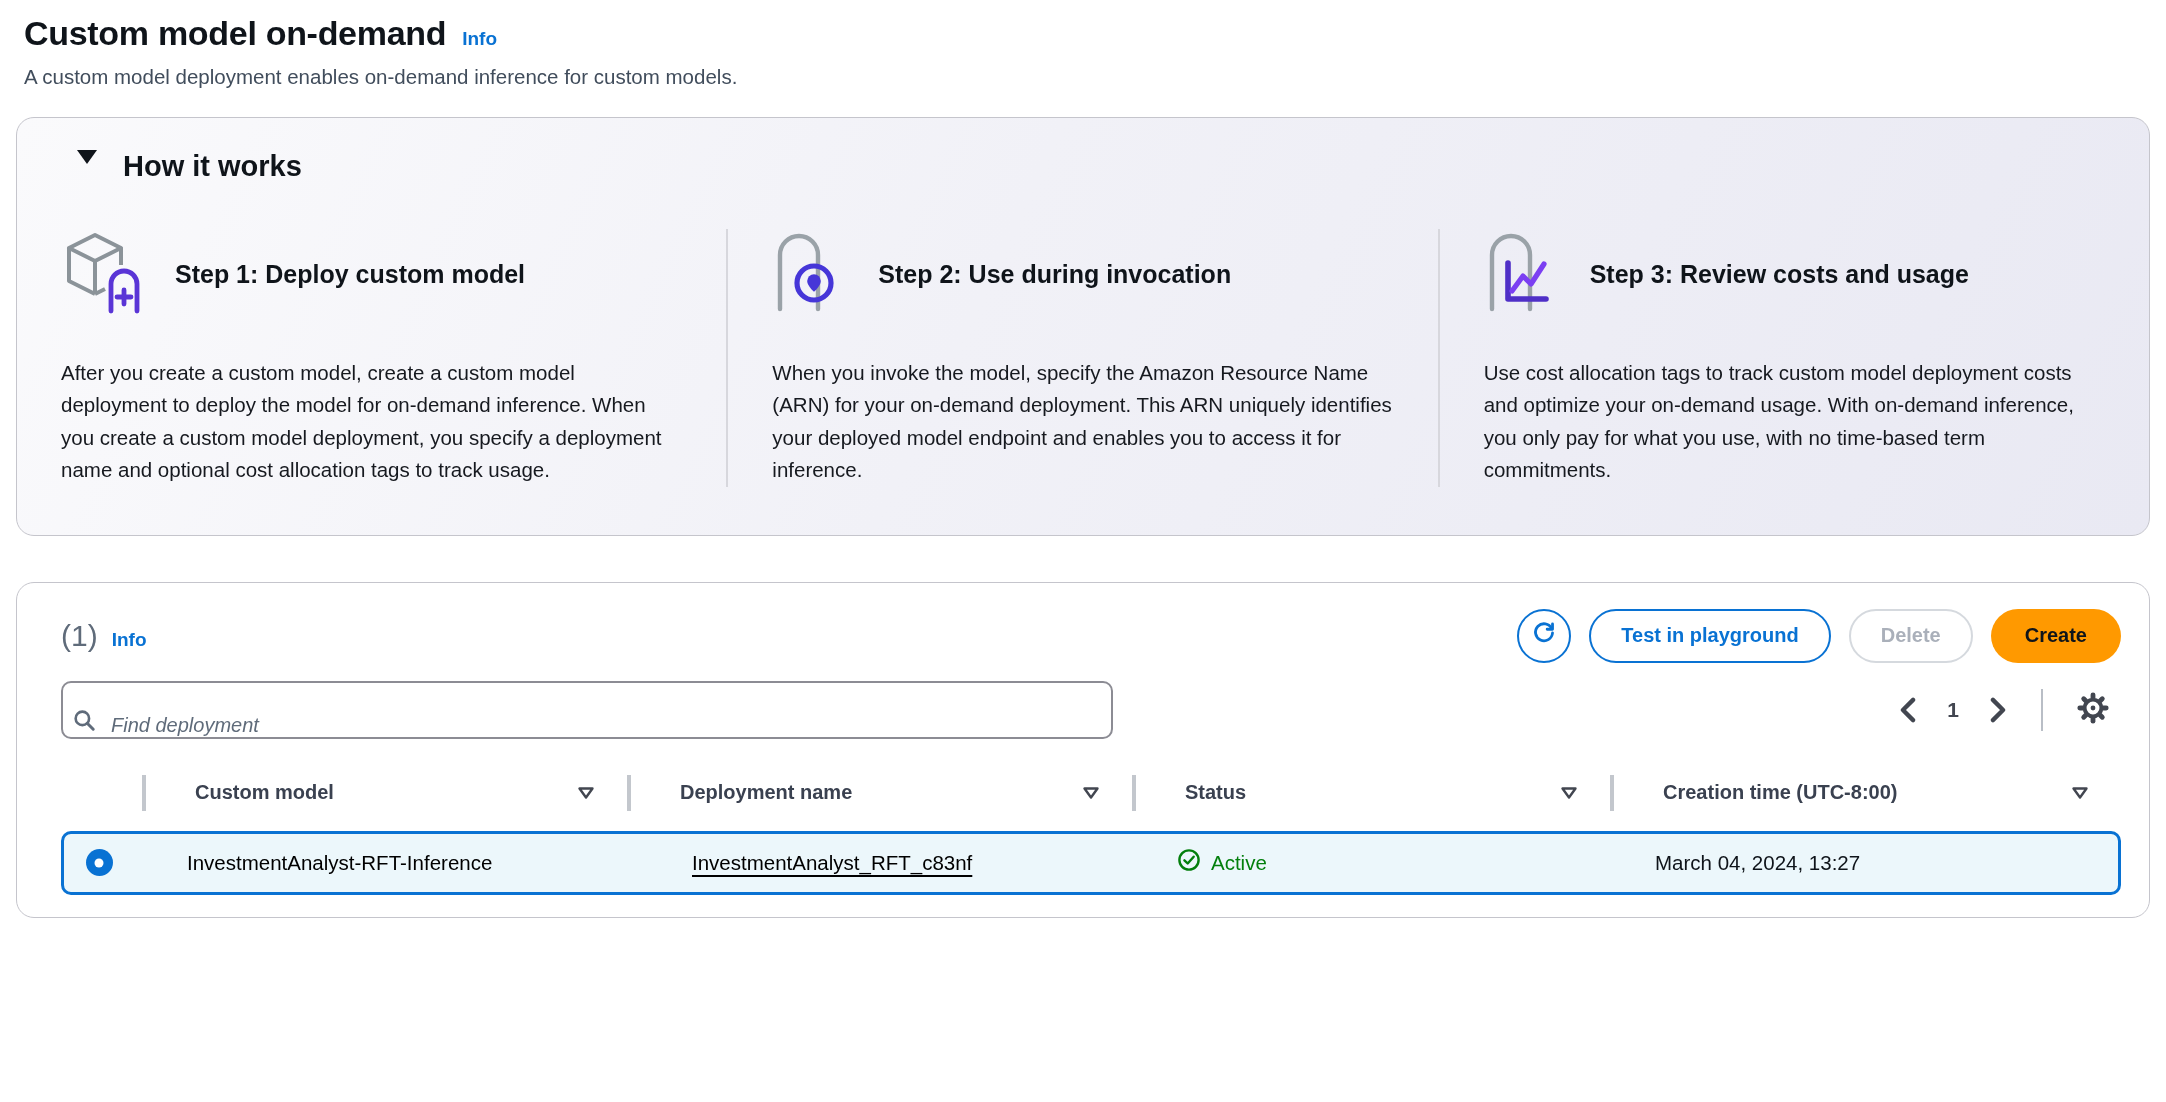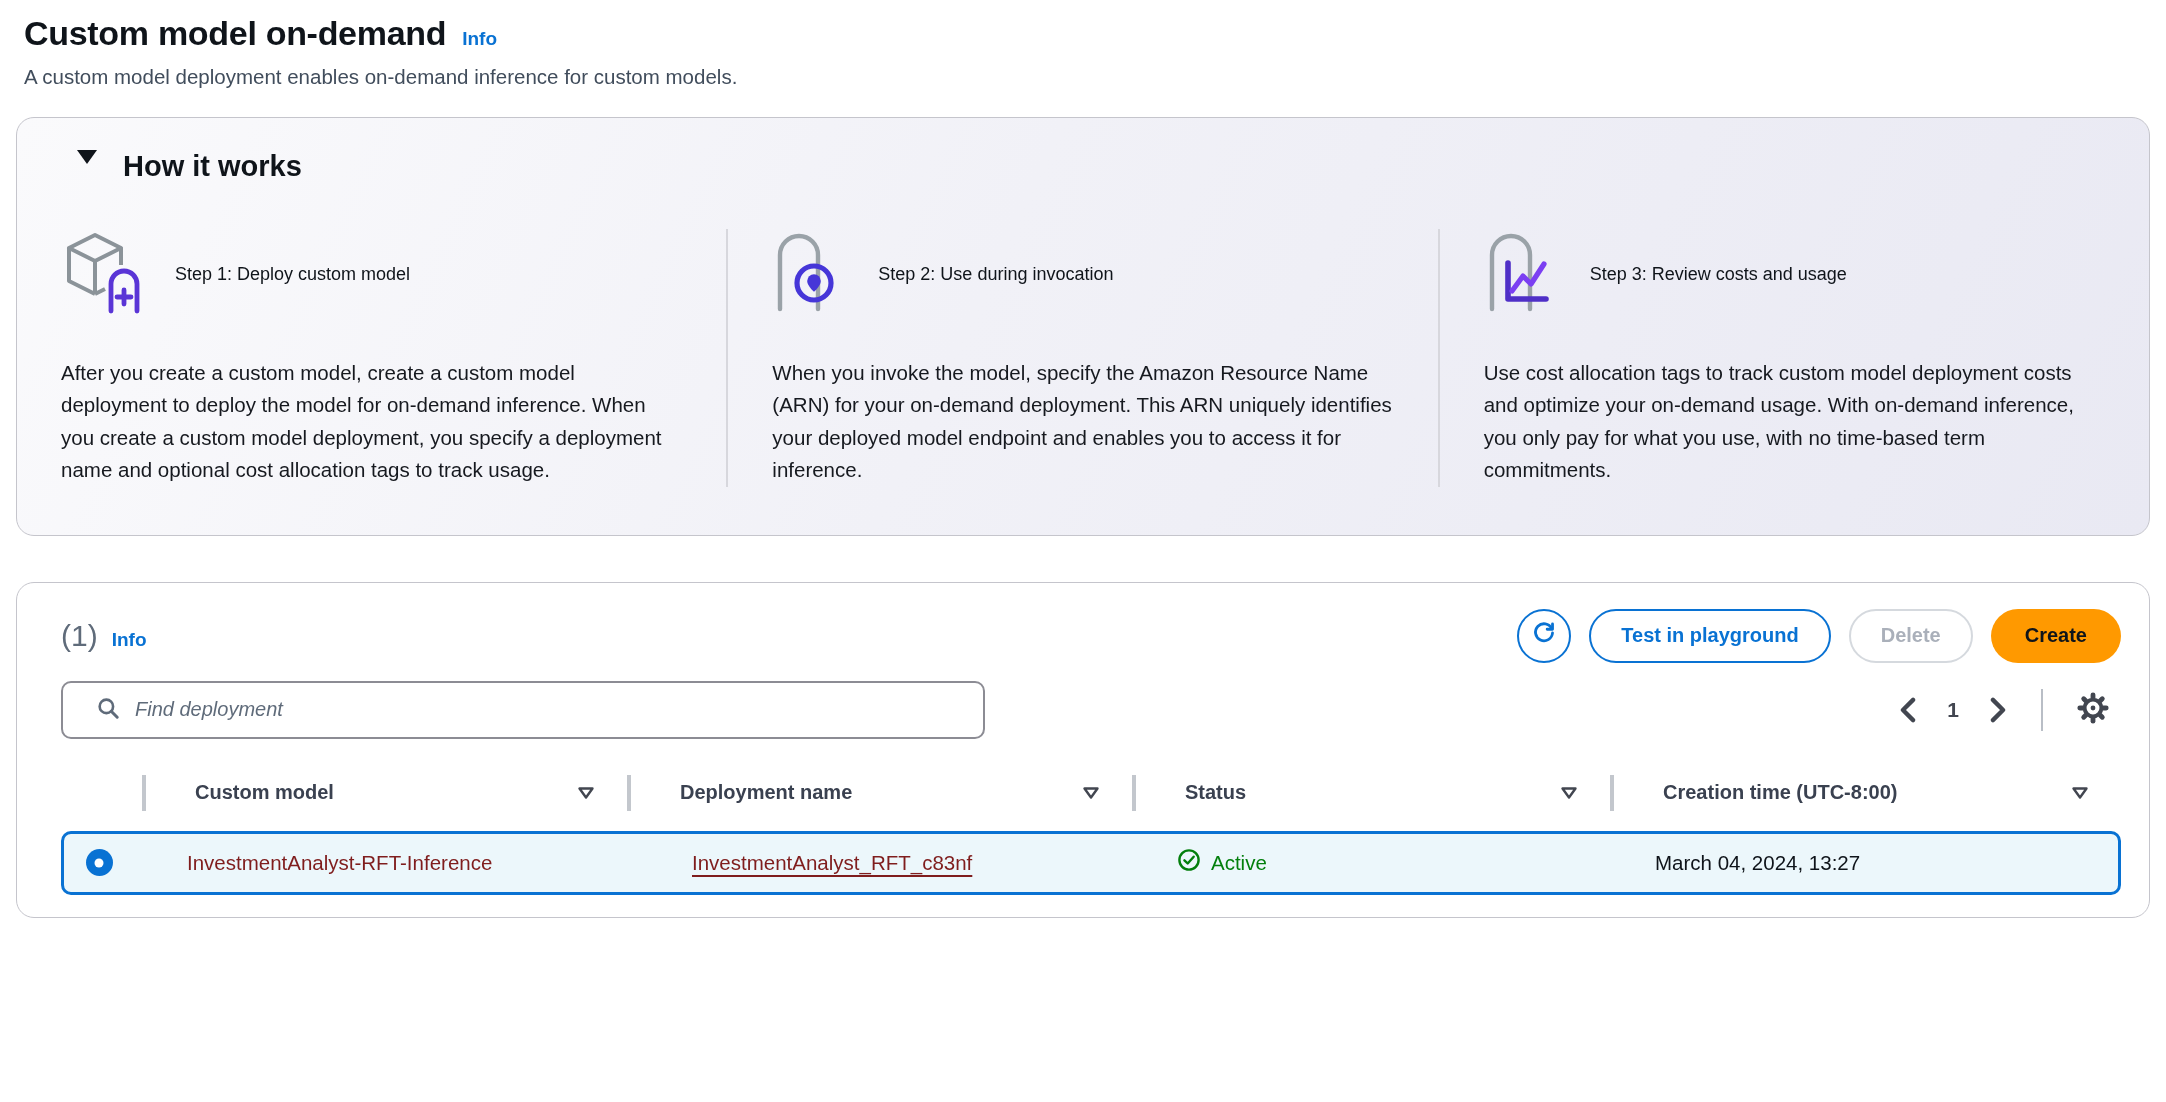--- a/index.html
+++ b/index.html
@@ -21,42 +21,42 @@
     padding:32px 0 48px 0; }
   .hiw-header { display:flex; gap:26px; padding-left:60px; cursor:pointer; }
   .caret-down { width:0; height:0; border-left:10px solid transparent;
     border-right:10px solid transparent; border-top:14px solid #0f141a; }
   .hiw-title { font-size:29px; font-weight:700; }
   .steps-row { display:flex; margin-top:46px; }
   .step-col { flex:1; padding:0 42px 0 44px; }
   .step-col + .step-col { border-left:2px solid #d7d7dd; }
   .step-head { display:flex; align-items:center; gap:22px; min-height:88px; }
   .step-icon { flex:none; }
-  .step-title { font-size:18px; font-weight:400; }
+  .step-title { font-size:25px; font-weight:700; }
   .step-body { margin-top:38px; font-size:20.5px; line-height:1.58; color:#16191f; max-width:630px; }
 
   
   .dep-card { margin-top:46px; background:#fff; padding:26px 28px 22px 44px; }
   .dep-header { display:flex; align-items:center; justify-content:space-between; }
   .dep-title-wrap { display:flex; align-items:baseline; gap:14px; }
   .dep-title { font-size:30px; font-weight:700; }
   .dep-count { font-size:30px; color:#5f6b7a; font-weight:400; }
   .dep-actions { display:flex; align-items:center; gap:18px; }
   .btn { border-radius:27px; height:54px; font-size:20px; font-weight:700;
     display:inline-flex; align-items:center; justify-content:center;
     background:#fff; cursor:pointer; font-family:inherit; }
   .btn-icon-circle { width:54px; height:54px; border-radius:50%;
     border:2.5px solid #0972d3; padding:0; }
   .btn-secondary { border:2.5px solid #0972d3; color:#0972d3; padding:0 30px; }
   .btn-disabled { border:2.5px solid #d5d9de; color:#aab0ba; padding:0 30px; cursor:default; }
   .btn-primary { border:none; background:#ff9900; color:#0f141a; padding:0 34px; }
 
   .controls-row { display:flex; align-items:center; justify-content:space-between; margin-top:18px; }
-  .search-box { display:flex; align-items:center; gap:14px; width:924px; height:58px;
-    border:2px solid #8c8c94; border-radius:10px; background:#fff; padding:0 32px; }
+  .search-box { display:flex; align-items:flex-end; gap:14px; width:1052px; height:58px;
+    border:2px solid #8c8c94; border-radius:10px; background:#fff; padding:0 8px; }
   .search-box input { border:none; outline:none; flex:1; font-size:20px;
     font-family:inherit; color:#0f141a; background:transparent; }
   .search-box input::placeholder { color:#5f6b7a; font-style:italic; }
   .pager { display:flex; align-items:center; gap:8px; }
   .pager-btn { background:none; border:none; cursor:pointer; padding:6px 10px; display:flex; align-items:center; }
   .page-num { font-size:21px; font-weight:700; color:#424650; padding:0 10px; }
   .pager-divider { width:2px; height:42px; background:#b9bec6; margin:0 14px; }
 
   
   .table { margin-top:24px; }
@@ -72,21 +72,21 @@
   .col-status{ width:478px; flex:none; }
   .col-time  { flex:1; }
   .trow { display:flex; align-items:center; height:64px; margin-top:8px;
     background:#ecf7fb; border:3px solid #0972d3; border-radius:10px; }
   .td { padding-left:53px; display:flex; align-items:center; gap:12px; font-size:20.5px; }
   .td.col-radio { padding-left:0; justify-content:center; }
   .radio-sel { width:27px; height:27px; border-radius:50%; background:#0972d3;
     position:relative; cursor:pointer; flex:none; }
   .radio-sel::after { content:""; position:absolute; left:50%; top:50%;
     width:9px; height:9px; border-radius:50%; background:#fff; transform:translate(-50%,-50%); }
-  .cell-link { color:#7f1d1d; text-decoration:none; cursor:pointer; }
+  .cell-link { color:#000000; text-decoration:none; cursor:pointer; }
   .cell-link.underline { text-decoration:underline; text-underline-offset:5px; }
   .status-active { color:#037f0c; display:flex; align-items:center; gap:10px; }
   .cell-time { color:#0f141a; }
 </style>
 </head>
 <body>
 
 <div class="page">
 
   <div class="page-header">

